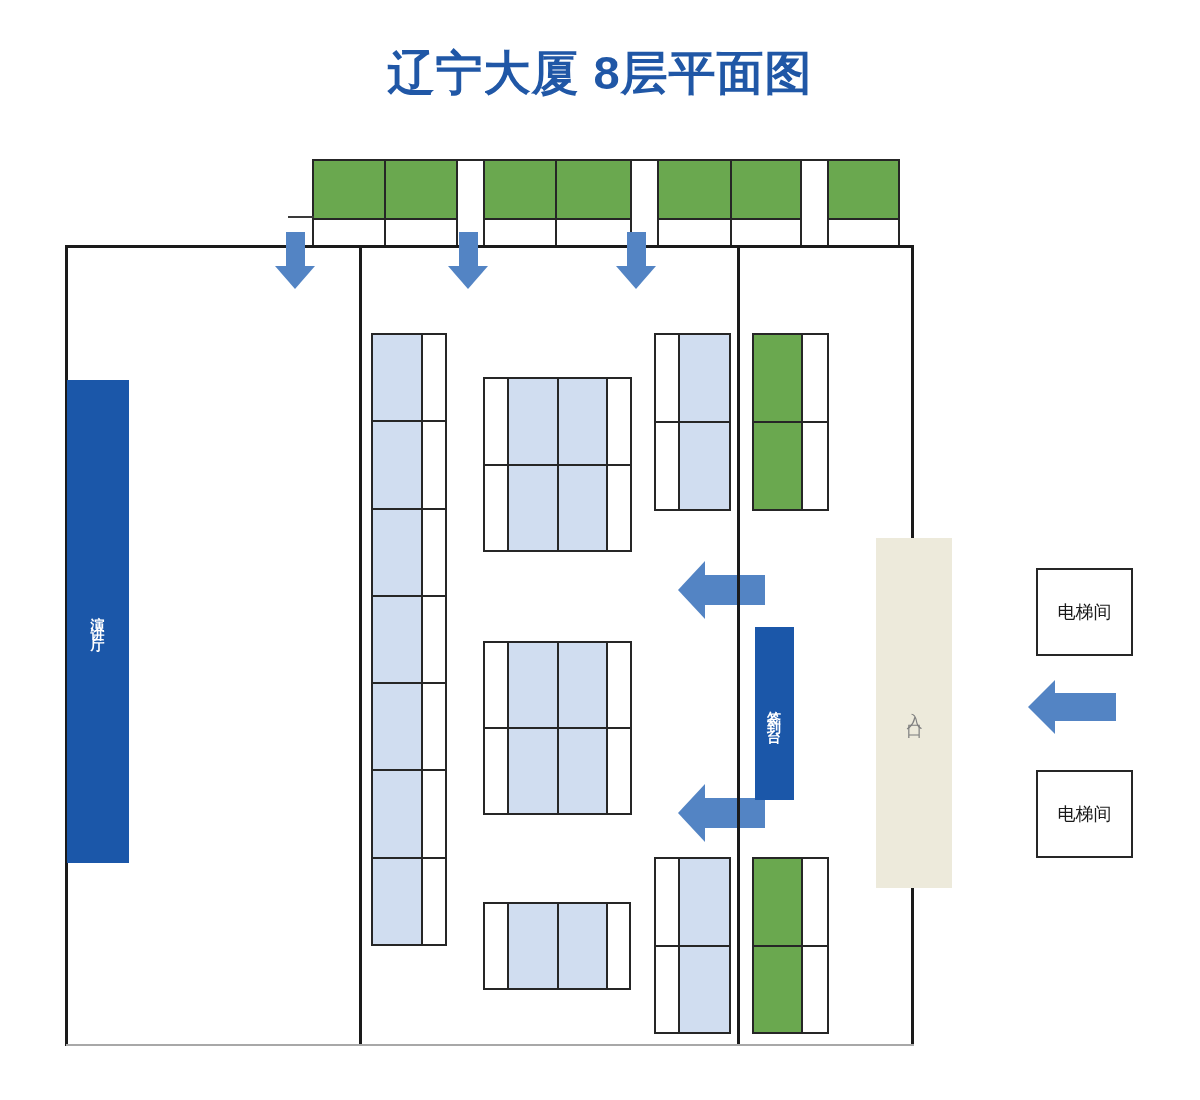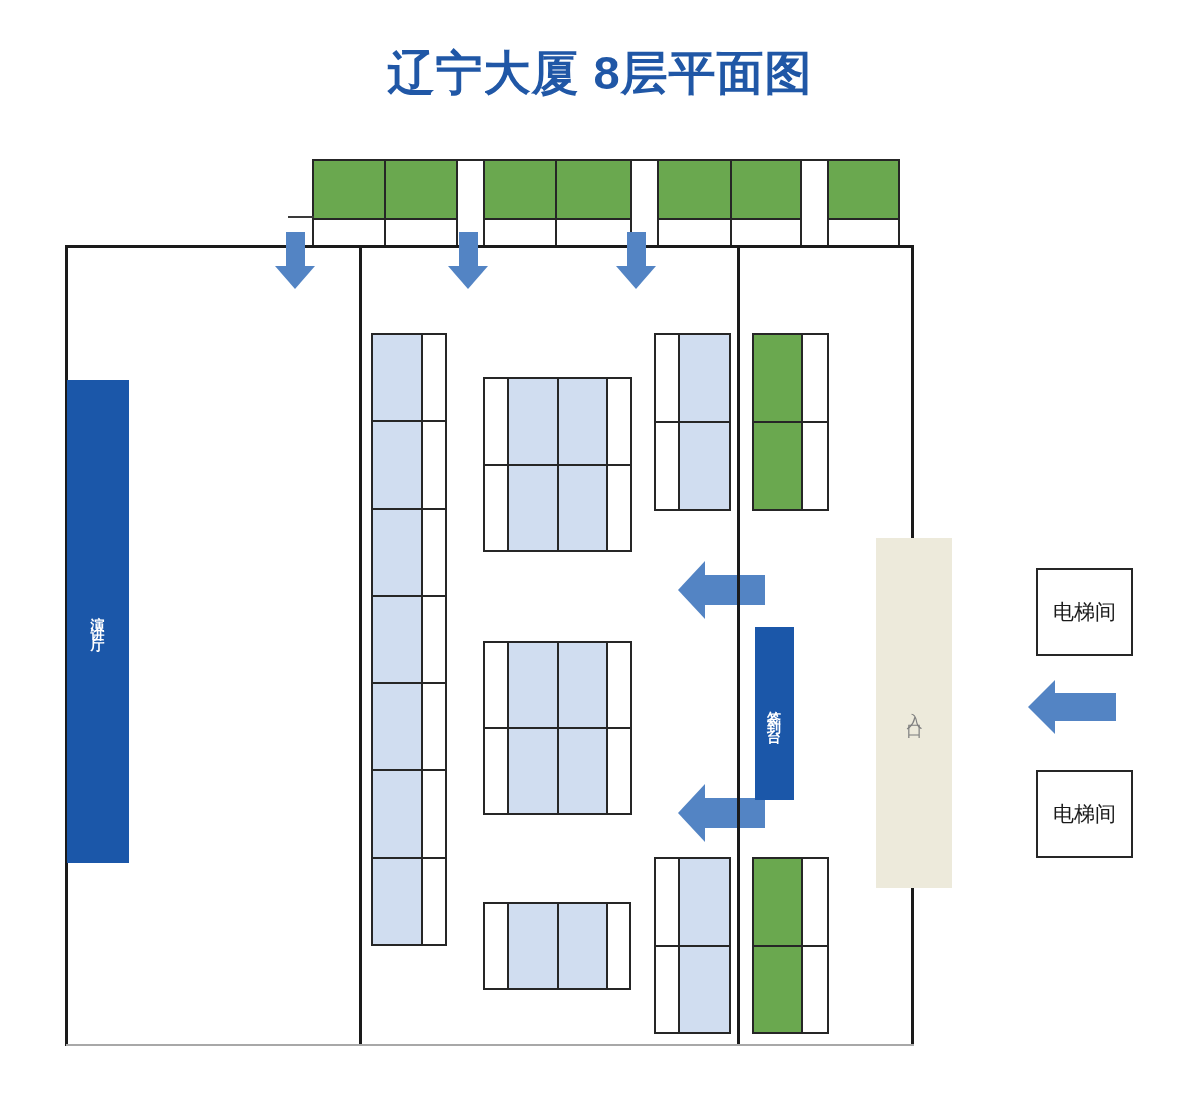--- a/index.html
+++ b/index.html
@@ -31,21 +31,21 @@
   
   .vbar{position:absolute;display:flex;align-items:center;justify-content:center;z-index:6;}
   .vbar.blue{background:var(--dark_blue);color:#fff;}
   .vbar.beige{background:var(--beige);color:#7f7f7f;}
   .vtext{writing-mode:vertical-rl;text-orientation:upright;font-weight:bold;
          font-size:14px;letter-spacing:11px;}
   .vtext.entrance{font-weight:400;font-size:16px;letter-spacing:13px;}
   
   .ebox{position:absolute;width:97px;height:88px;border:2px solid #262626;background:#fff;
         box-sizing:border-box;display:flex;align-items:center;justify-content:center;
-        font-size:21px;color:#1a1a1a;z-index:2;}
+        font-size:18px;color:#1a1a1a;z-index:2;}
   
   .arrow-down{position:absolute;width:40px;z-index:7;}
   .arrow-down .shaft{margin:0 auto;width:19px;height:34px;background:var(--arrow_blue);}
   .arrow-down .head{width:0;height:0;border-left:20px solid transparent;
                     border-right:20px solid transparent;border-top:23px solid var(--arrow_blue);}
   .arrow-left{position:absolute;display:flex;align-items:center;z-index:3;}
   .arrow-left .head{width:0;height:0;border-top:29px solid transparent;
                     border-bottom:29px solid transparent;border-right:27px solid var(--arrow_blue);}
   .arrow-left .shaft{width:60px;height:30px;background:var(--arrow_blue);}
   .arrow-left.small .head{border-top-width:27px;border-bottom-width:27px;border-right-width:27px;}

